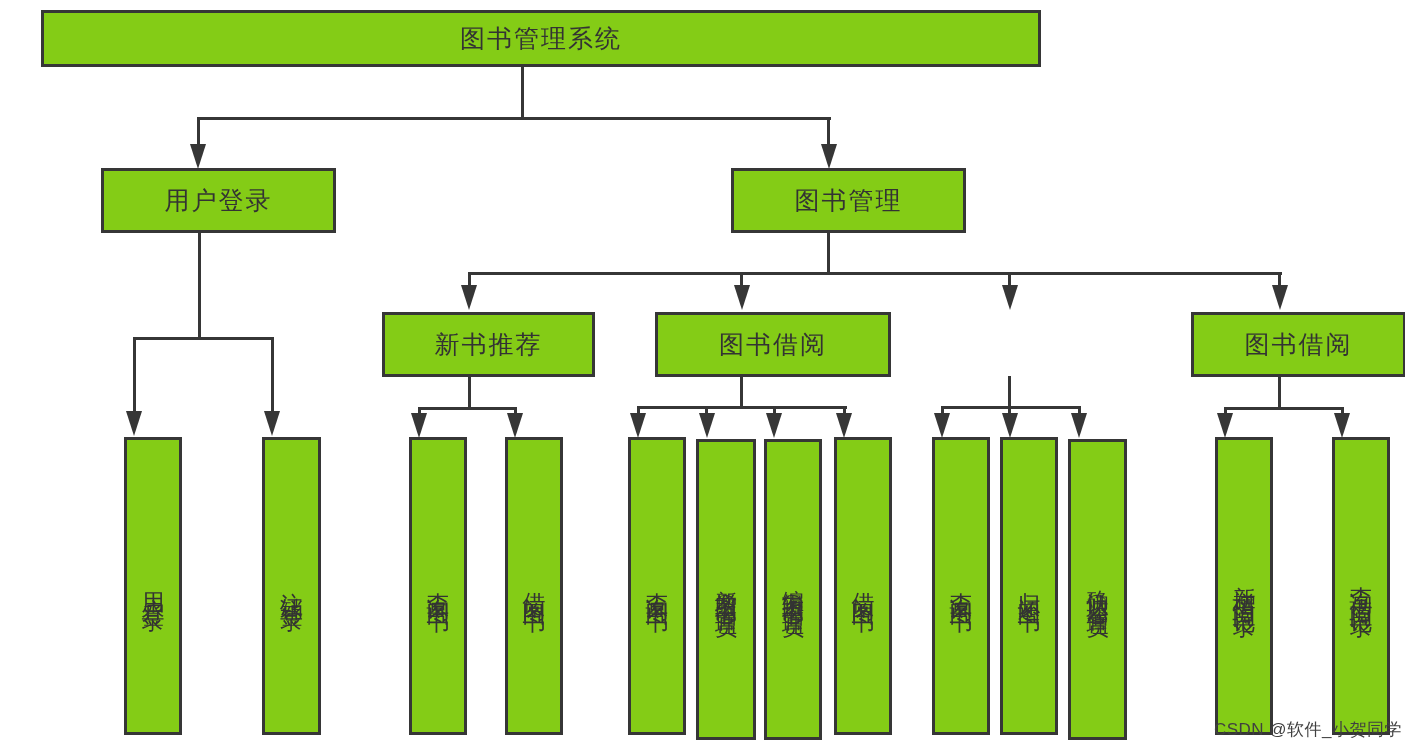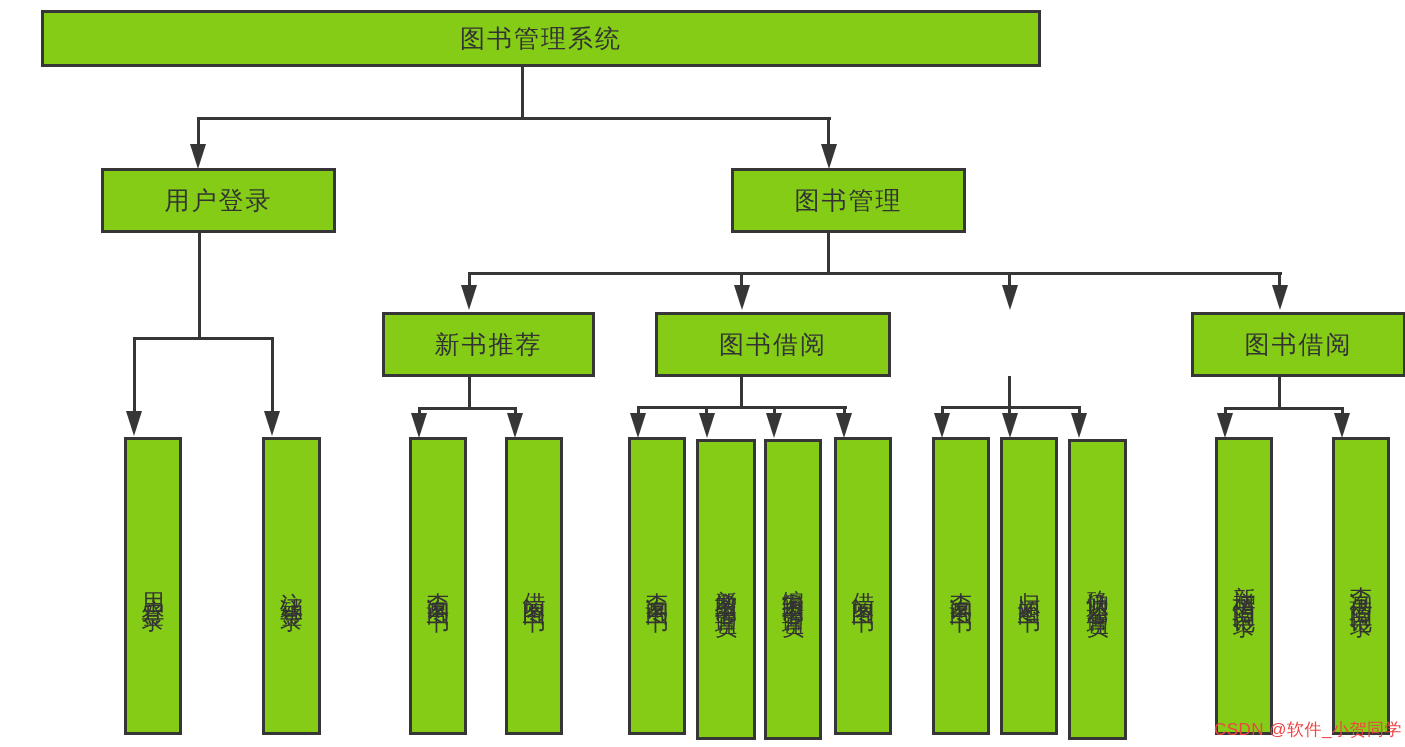--- a/index.html
+++ b/index.html
@@ -40,21 +40,21 @@
   #l-c1 { left:609px;  top:437px; width:58px; height:298px; }
   #l-c2 { left:677px;  top:439px; width:60px; height:301px; }
   #l-c3 { left:745px;  top:439px; width:58px; height:301px; }
   #l-c4 { left:815px;  top:437px; width:58px; height:298px; }
   #l-d1 { left:913px;  top:437px; width:58px; height:298px; }
   #l-d2 { left:981px;  top:437px; width:58px; height:298px; }
   #l-d3 { left:1049px; top:439px; width:59px; height:301px; }
   #l-e1 { left:1196px; top:437px; width:58px; height:298px; }
   #l-e2 { left:1313px; top:437px; width:58px; height:298px; }
   .watermark {
-    position:absolute; right:3px; bottom:6px; color:#ef4444;
+    position:absolute; right:3px; bottom:6px; color:#404040;
     font-size:17px; letter-spacing:0.5px;text-align:center;
   }
 </style>
 </head>
 <body>
 
 <div class="canvas">
 
   <div class="box" id="b-root">图书管理系统</div>
 

